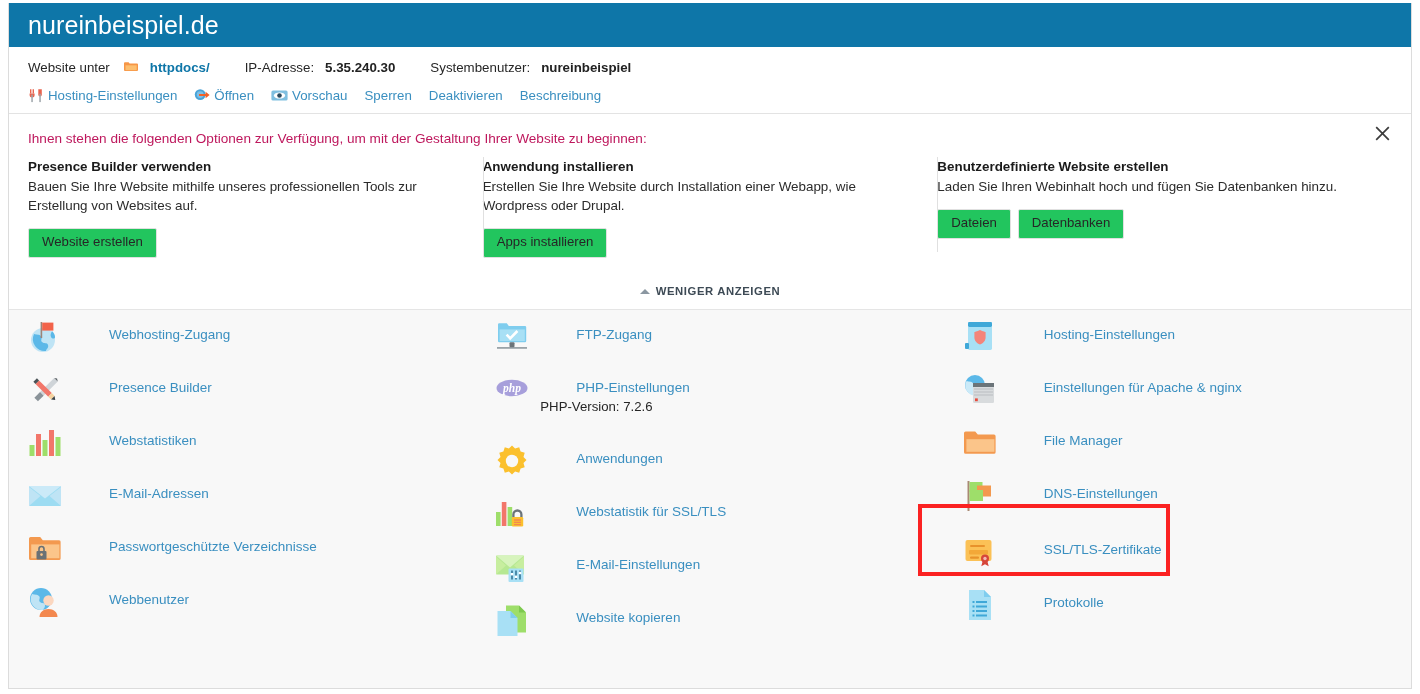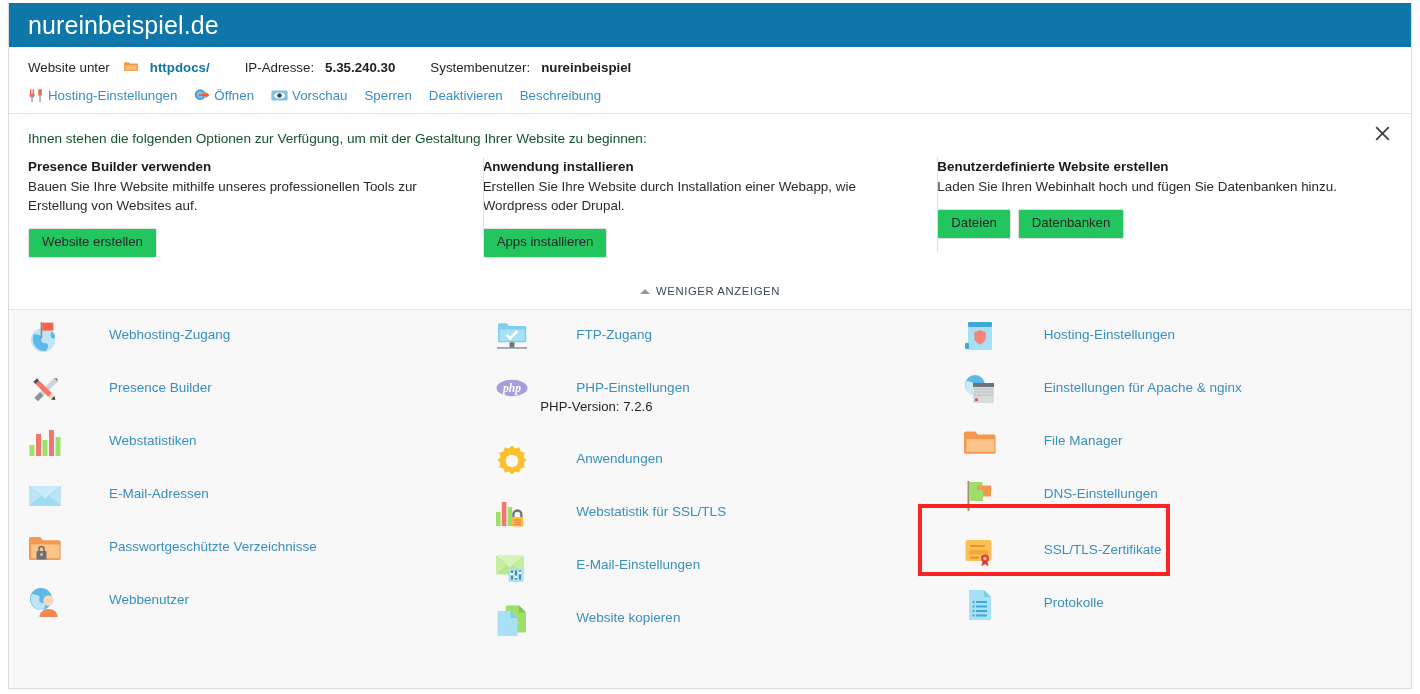--- a/index.html
+++ b/index.html
@@ -81,21 +81,21 @@
 
   
   .promo {
     background: #ffffff;
     position: relative;
     padding: 14px 0 0 0;
     border-bottom: 1px solid #e5e5e5;
   }
   .promo-lead {
     font-size: 13.6px;
-    color: #14532d;
+    color: #be185d;
     padding: 3px 0 13px 19px;
   }
   .promo-cols {
     display: flex;
     padding: 0 19px 0 19px;
   }
   .promo-col {
     flex: 1 1 0;
     padding-right: 24px;
     position: relative;
@@ -147,21 +147,21 @@
 
   .lessrow {
     margin-top: 22px;
     padding-bottom: 11px;
     text-align: center;
   }
   .lessbtn {
     background: none; border: none; cursor: pointer;
     font-family: "Liberation Sans", sans-serif;
     font-size: 11.3px;
-    font-weight: normal;
+    font-weight: bold;
     letter-spacing: .6px;
     color: #3d4a55;
     display: inline-flex;
     align-items: center;
     gap: 6px;
   }
   .caret-up {
     width: 0; height: 0;
     border-left: 5px solid transparent;
     border-right: 5px solid transparent;

